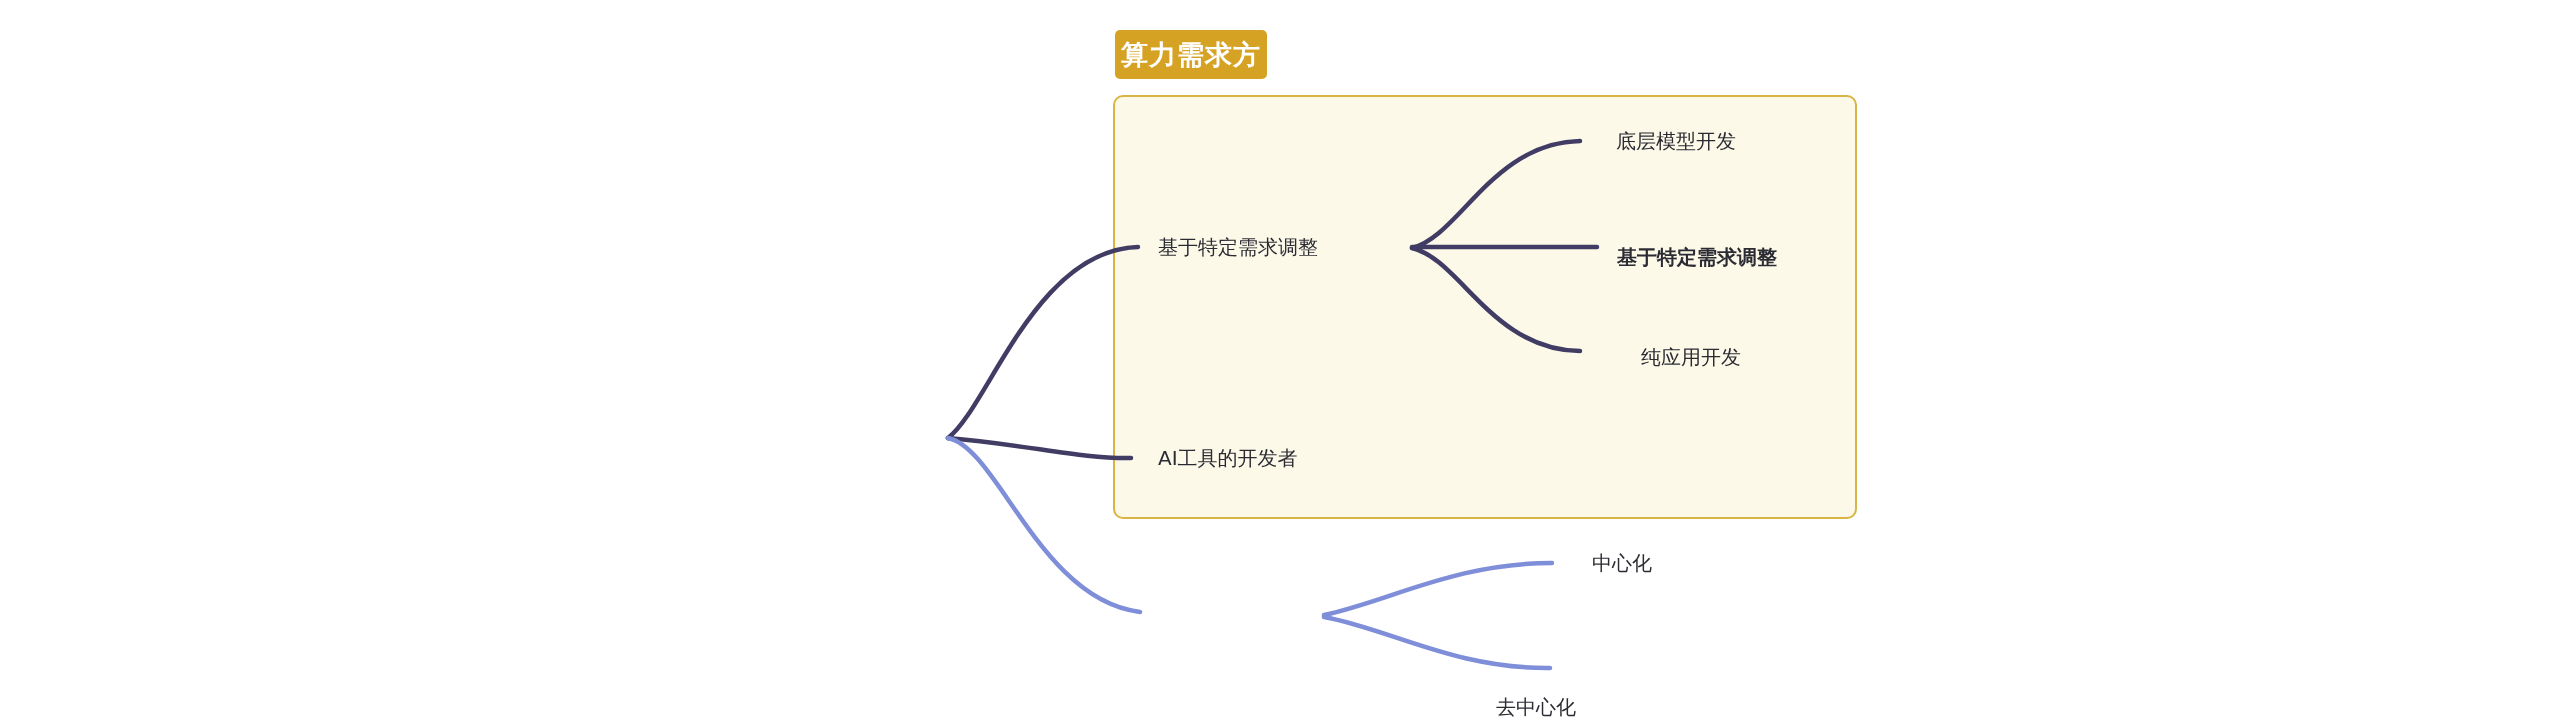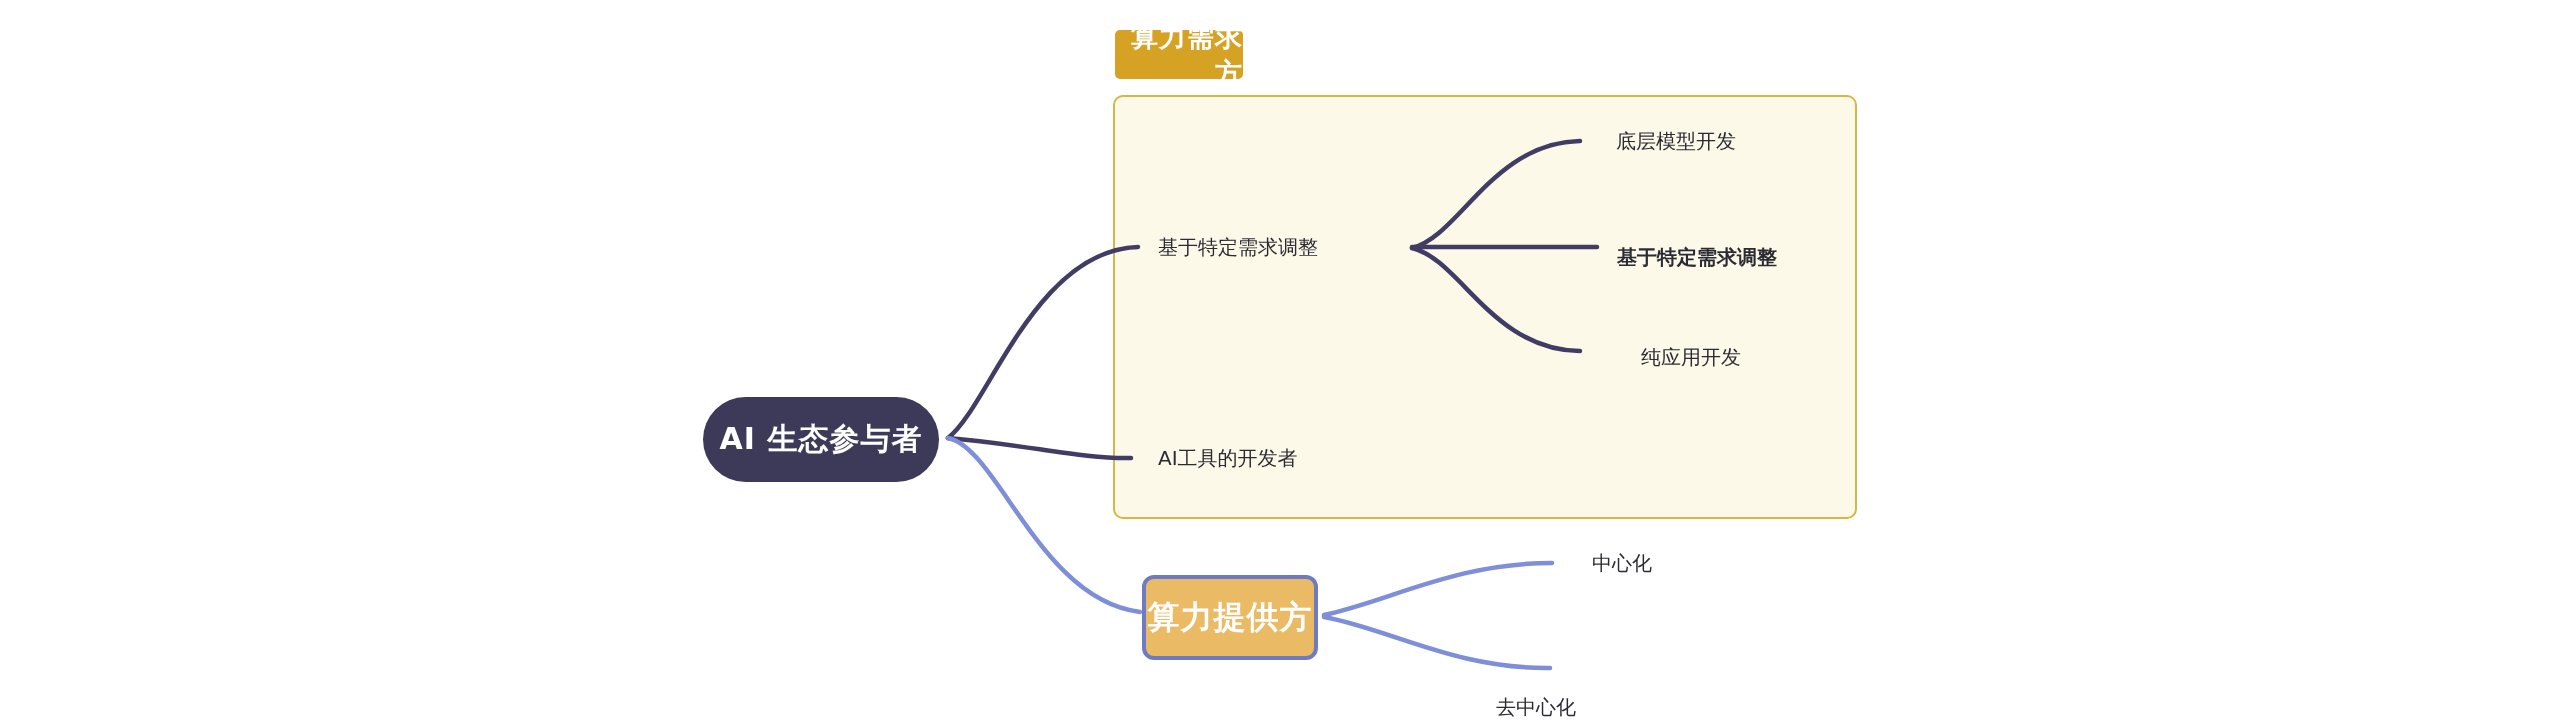--- a/index.html
+++ b/index.html
@@ -27,21 +27,21 @@
     pointer-events:none;
   }
   .edges path{
     fill:none;
     stroke-width:4.5;
     stroke-linecap:round;
   }
   .badge{
     position:absolute;
     left:1115px; top:30px;
-    width:128px; height:49px;
+    width:152px; height:49px;
     background:#d6a224;
     border-radius:5px;
     color:#ffffff;
     font-size:27px;
     font-weight:bold;
     display:flex; align-items:center; justify-content:center;
     letter-spacing:1px;
     text-align:right;
   }
   .root-node{
@@ -98,27 +98,25 @@
     <path d="M 948 438 C 998 448 1040 600 1140 612" stroke="#7e8ed8"></path>
     <path d="M 1412 248 C 1460 236 1492 143 1580 141" stroke="#413c63"></path>
     <path d="M 1412 247 L 1597 247" stroke="#413c63"></path>
     <path d="M 1412 248 C 1460 259 1492 350 1580 351" stroke="#413c63"></path>
     <path d="M 1324 615 C 1390 601 1455 563 1552 563" stroke="#7e8ed8"></path>
     <path d="M 1324 617 C 1390 629 1455 669 1550 668" stroke="#7e8ed8"></path>
   </svg>
 
   <div class="badge">算力需求方</div>
 
-  <div class="root-node">AI 生态参与者</div>
 
   <div class="leaf n-model-app">基于特定需求调整</div>
   <div class="leaf n-ai-tool">AI工具的开发者</div>
 
   <div class="leaf n-base-model">底层模型开发</div>
   <div class="leaf n-custom-tune">基于特定需求调整</div>
   <div class="leaf n-pure-app">纯应用开发</div>
 
-  <div class="provider-node">算力提供方</div>
 
   <div class="leaf n-central">中心化</div>
   <div class="leaf n-decentral">去中心化</div>
 
 </div>
 
 </body></html>

